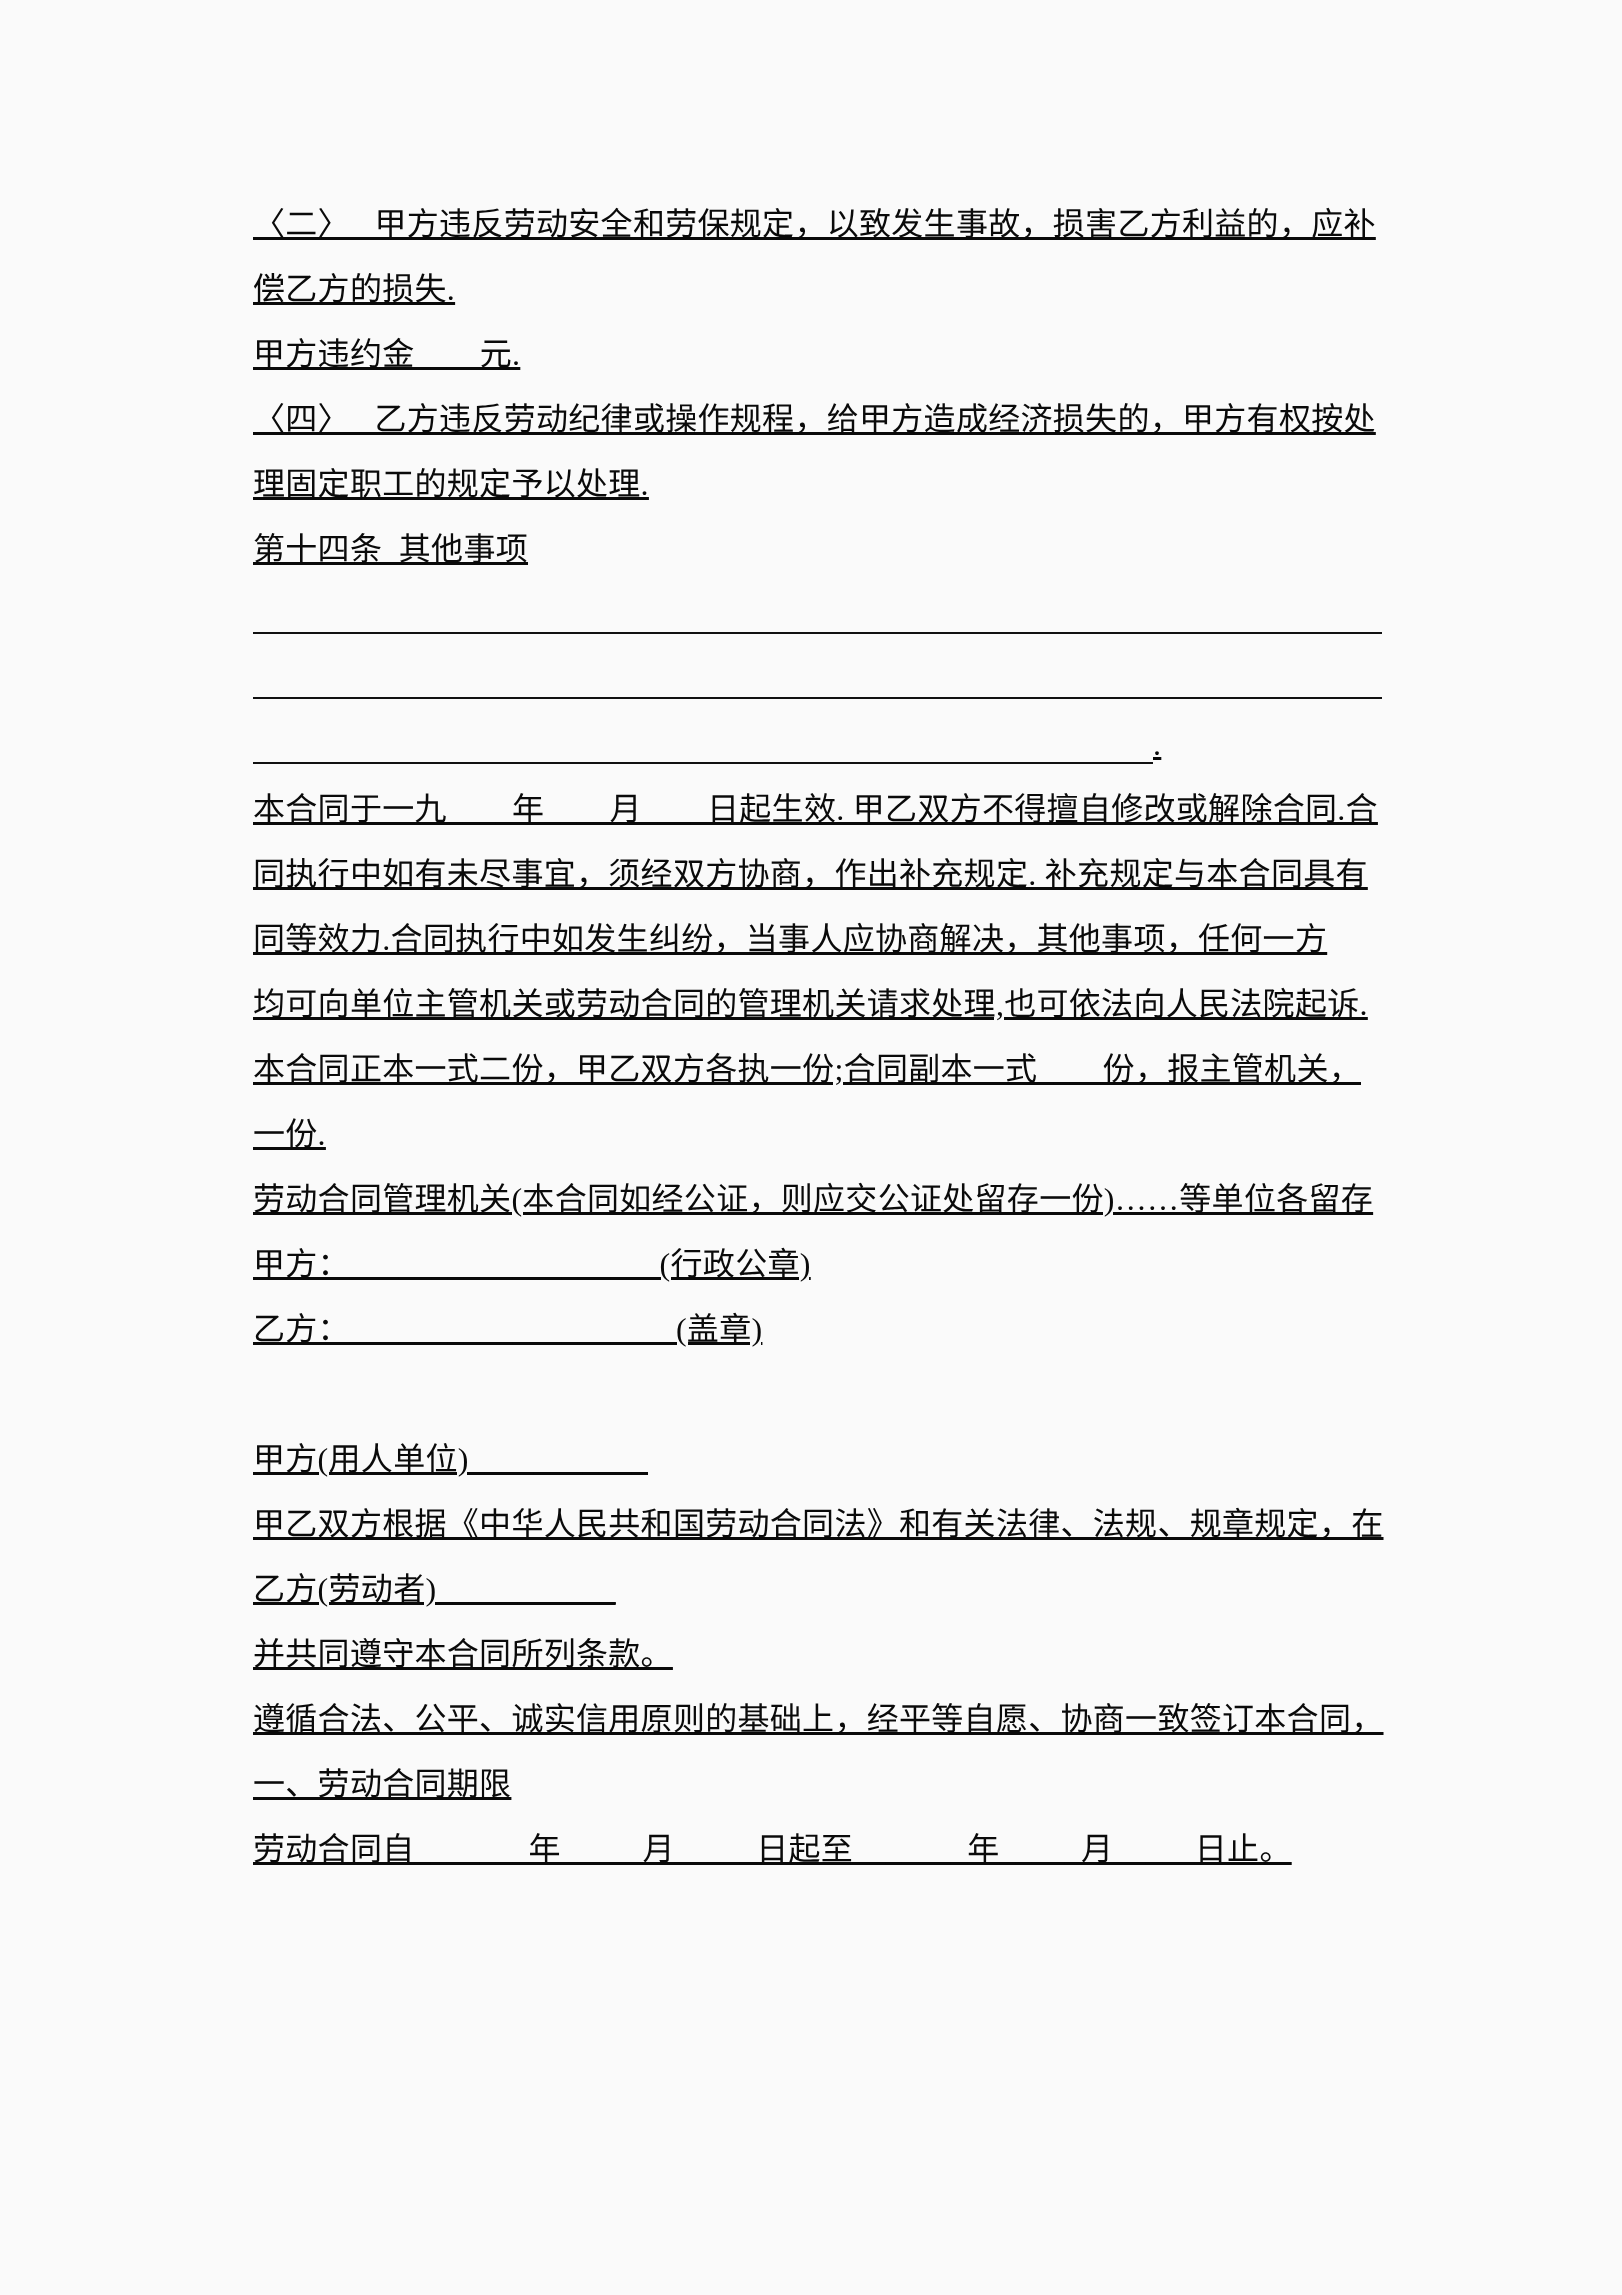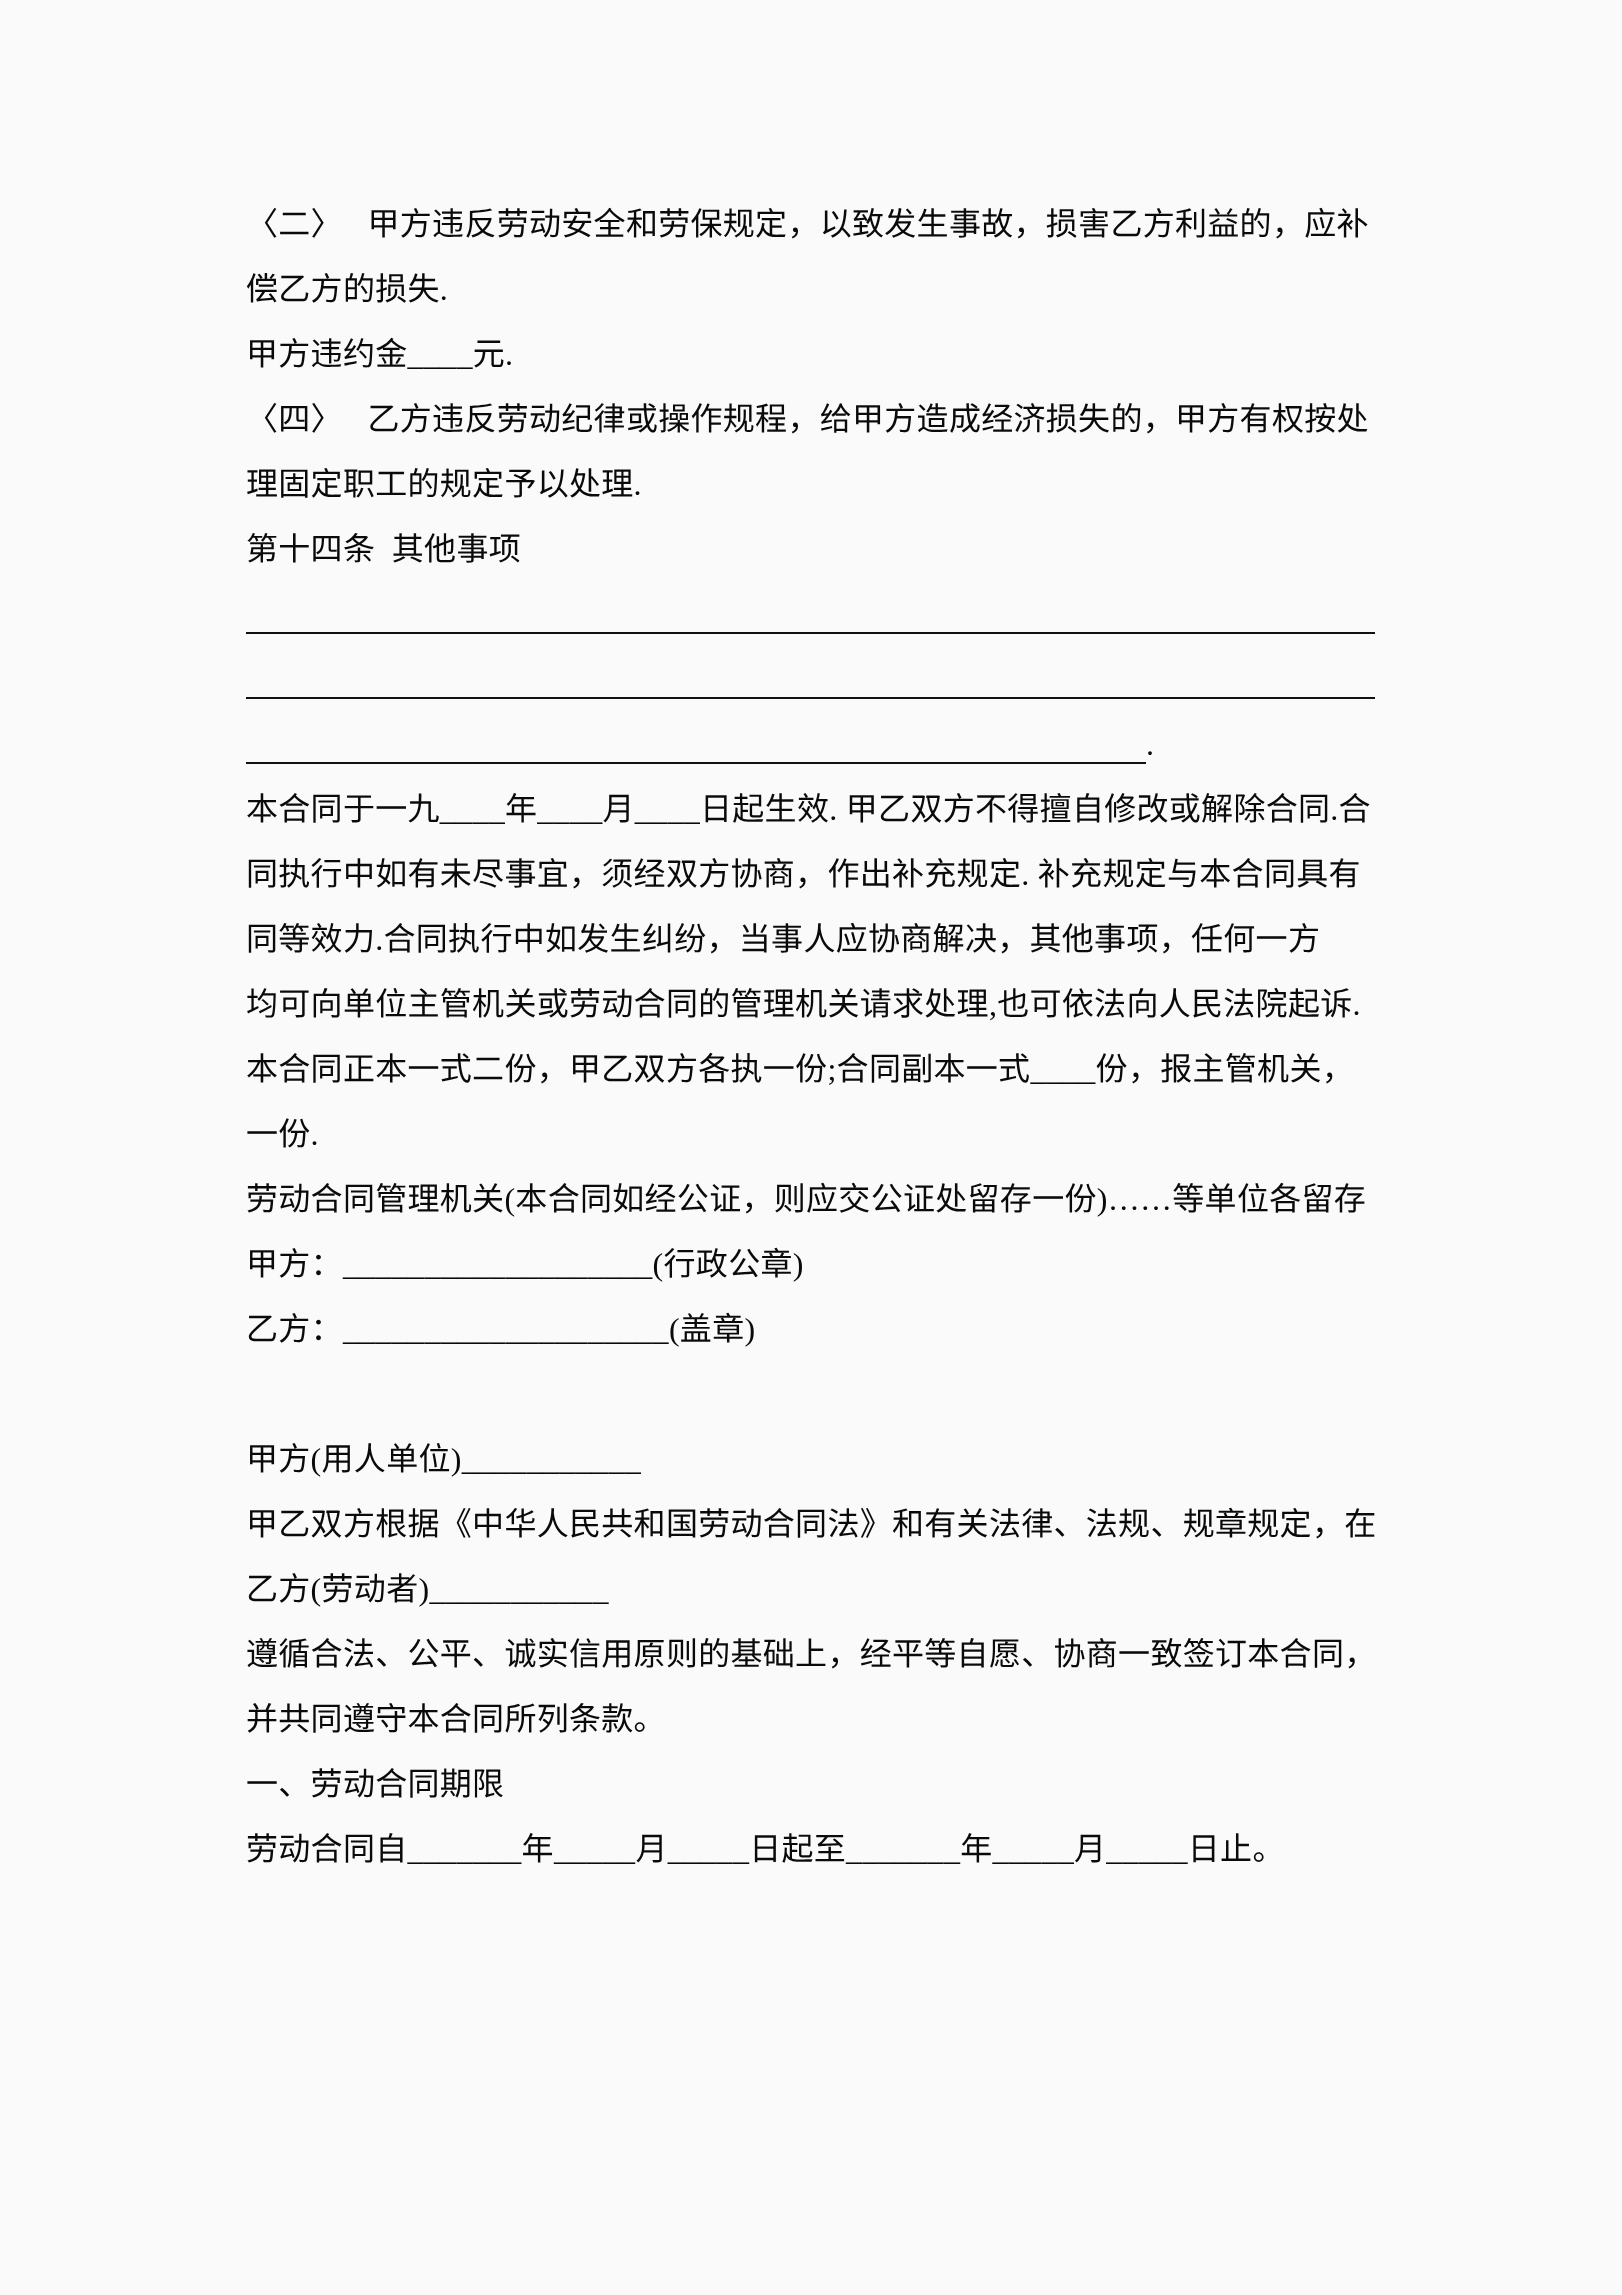--- a/index.html
+++ b/index.html
@@ -15,23 +15,24 @@
     color: #0a0a0a;
     overflow: hidden;
   }
   .page {
     position: absolute;
     inset: 0;
     background: #fafafa;
   }
   .doc-body {
     position: absolute;
-    left: 246px;
+    left: 253px;
     top: 192px;
     width: 1139px;
+    text-decoration: underline;
   }
   .line {
     height: 65px;
     line-height: 65px;
     font-size: 32px;
     white-space: pre;          
     letter-spacing: 0.3px;
   }
   .line.blank {  }
   .rule {
@@ -63,19 +64,19 @@
       <div class="line">均可向单位主管机关或劳动合同的管理机关请求处理,也可依法向人民法院起诉.</div>
       <div class="line">本合同正本一式二份，甲乙双方各执一份;合同副本一式____份，报主管机关，</div>
       <div class="line">一份.</div>
       <div class="line">劳动合同管理机关(本合同如经公证，则应交公证处留存一份)……等单位各留存</div>
       <div class="line">甲方：___________________(行政公章)</div>
       <div class="line">乙方：____________________(盖章)</div>
       <div class="line blank"></div>
       <div class="line">甲方(用人单位)___________</div>
       <div class="line">甲乙双方根据《中华人民共和国劳动合同法》和有关法律、法规、规章规定，在</div>
       <div class="line">乙方(劳动者)___________</div>
+      <div class="line">并共同遵守本合同所列条款。</div>
       <div class="line">遵循合法、公平、诚实信用原则的基础上，经平等自愿、协商一致签订本合同，</div>
-      <div class="line">并共同遵守本合同所列条款。</div>
       <div class="line">一、劳动合同期限</div>
       <div class="line">劳动合同自_______年_____月_____日起至_______年_____月_____日止。</div>
     </div>
 </div>
 
 
 </body></html>

